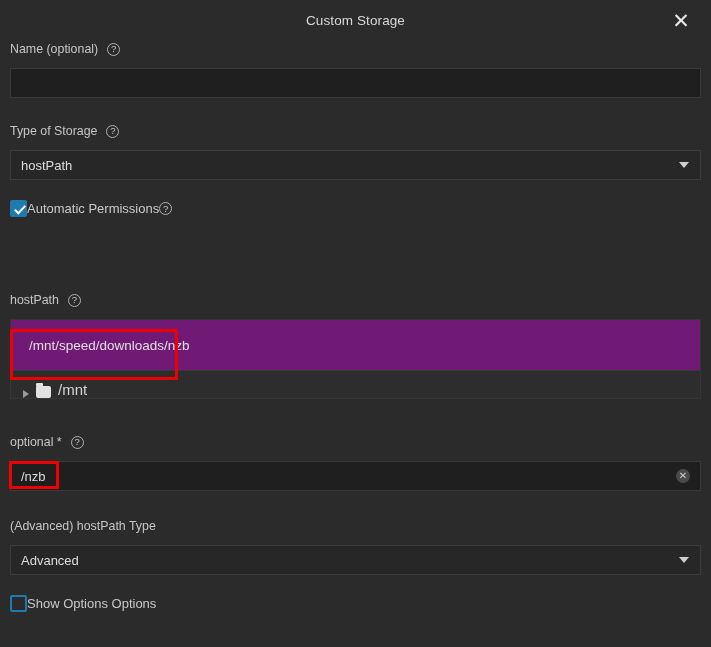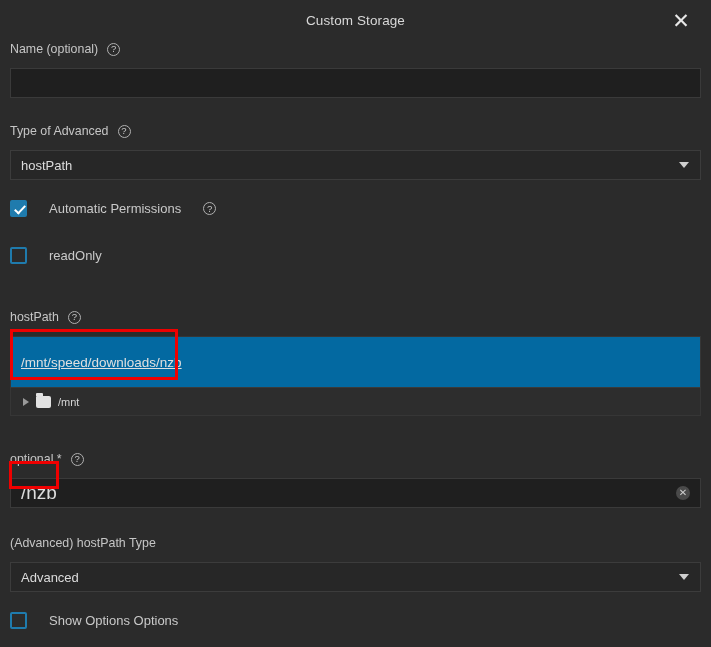--- a/index.html
+++ b/index.html
@@ -83,21 +83,21 @@
   }
 
   
   .text-input {
     width: 100%;
     height: 30px;
     background: #1f1f1f;
     border: 1px solid #3a3a3a;
     color: #dcdcdc;
     font-family: "Liberation Sans", sans-serif;
-    font-size: 19px;
+    font-size: 13px;
     padding: 0 10px;
     outline: none;
     display: block;
   }
 
   .input-wrap { position: relative; }
 
   
   .select-box {
     position: relative;
@@ -120,21 +120,21 @@
     width: 0; height: 0;
     border-left: 5px solid transparent;
     border-right: 5px solid transparent;
     border-top: 6px solid #cfcfcf;
   }
 
   
   .checkbox-row {
     display: flex;
     align-items: center;
-    gap: 22px;
+    gap: 0;
     font-size: 13px;
     color: #c9c9c9;
     cursor: pointer;
   }
   .checkbox {
     width: 17px;
     height: 17px;
     flex: none;
     border: 2px solid #1f7bad;
     background: transparent;
@@ -154,41 +154,40 @@
     height: 9px;
     border: solid #ffffff;
     border-width: 0 2px 2px 0;
     transform: rotate(43deg);
   }
 
   
   .hostpath-field {
     width: 100%;
     height: 51px;
-    background: #0369a1;
+    background: #701a75;
     border: 1px solid #363636;
     border-bottom: none;
     display: flex;
     align-items: center;
-    padding: 0 10px;
+    padding: 0 18px;
     font-size: 13.5px;
     color: #e0e0e0;
-    text-decoration: underline;
   }
   .tree-row {
     width: 100%;
     height: 29px;
     background: #2d2d2d;
     border: 1px solid #363636;
     border-top: 1px solid #3a3a3a;
     display: flex;
-    align-items: center;
+    align-items: flex-end;
     gap: 7px;
     padding: 0 10px 0 12px;
-    font-size: 11px;
+    font-size: 15px;
     color: #d6d6d6;
     cursor: pointer;
   }
   .tree-caret {
     width: 0; height: 0;
     border-top: 4.5px solid transparent;
     border-bottom: 4.5px solid transparent;
     border-left: 6px solid #9a9a9a;
     flex: none;
   }
@@ -259,44 +258,40 @@
     <div class="field-label-row">
       <span>Name (optional)</span>
       <span class="help-icon">?</span>
     </div>
     <div class="spacer-10"></div>
     <input class="text-input" type="text" value="" style="">
 
     <div class="spacer-24"></div>
 
     <div class="field-label-row">
-      <span>Type of Advanced</span>
+      <span>Type of Storage</span>
       <span class="help-icon">?</span>
     </div>
     <div class="spacer-10"></div>
     <div class="select-box">
       <span>hostPath</span>
       <span class="select-arrow"></span>
     </div>
 
     <div class="spacer-20"></div>
 
     <div class="checkbox-row">
       <span class="checkbox checked"></span>
       <span>Automatic Permissions</span>
       <span class="help-icon">?</span>
     </div>
 
     <div class="spacer-24"></div>
     <div class="spacer-6"></div>
 
-    <div class="checkbox-row">
-      <span class="checkbox"></span>
-      <span>readOnly</span>
-    </div>
 
     <div class="spacer-24"></div>
     <div class="spacer-20"></div>
 
     <div class="field-label-row">
       <span>hostPath</span>
       <span class="help-icon">?</span>
     </div>
     <div class="spacer-10"></div>
     <div class="hostpath-field">

